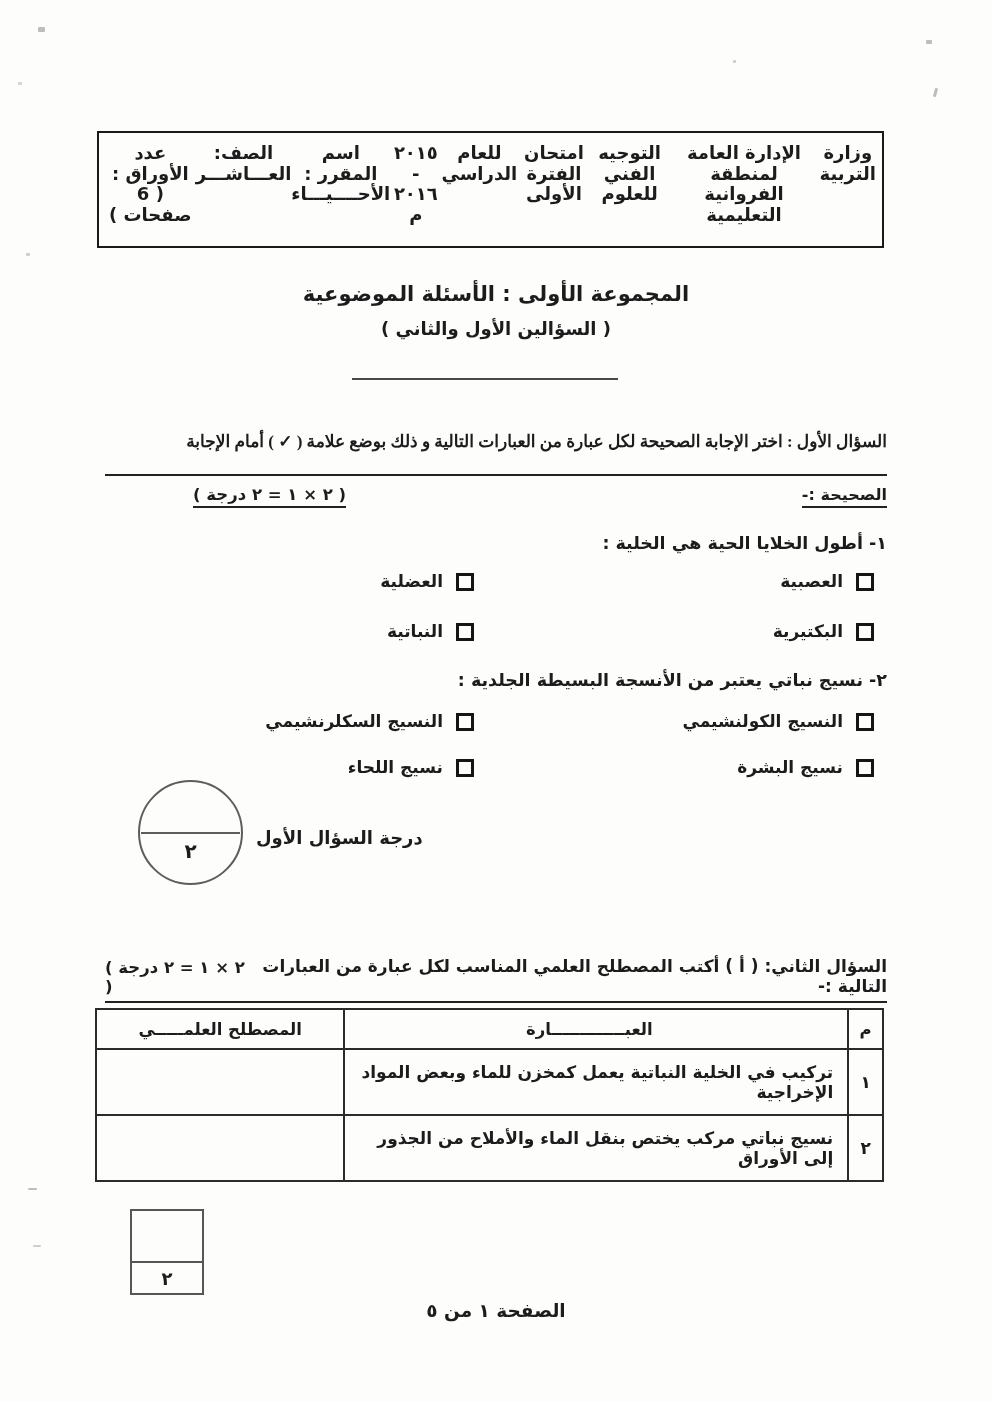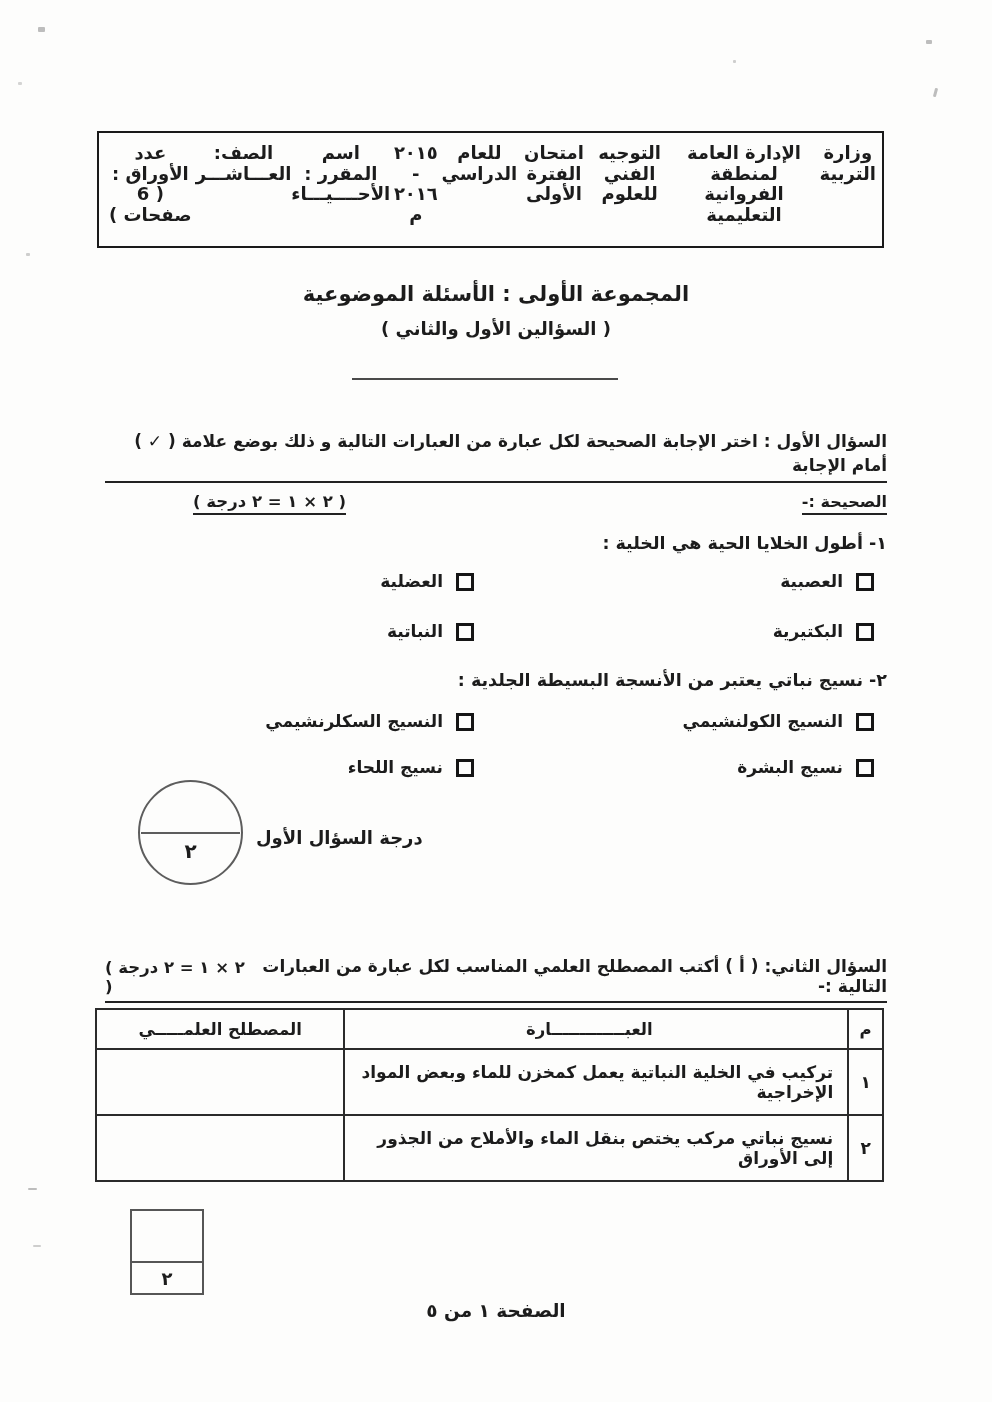--- a/index.html
+++ b/index.html
@@ -27,22 +27,22 @@
 
   
   .title-block { position:absolute; top:282px; left:0; right:0; text-align:center; }
   .title-main { font-size:21px; letter-spacing:.2px; }
   .title-sub  { font-size:18px; margin-top:12px; }
   .title-rule { position:absolute; top:378px; left:352px; width:266px; height:0;
     border-top:2px solid #4a4a4a; }
 
   
   .q1-heading { position:absolute; top:430px; right:105px; left:105px; }
-  .q1-line1 { font-size:17px; text-align:right; padding-bottom:3px;
-    border-bottom:2px solid #222; line-height:1.4; }
+  .q1-line1 { font-size:17px; text-align:right; padding-bottom:20px;
+    border-bottom:2px solid #222; line-height:1.4;font-family:Liberation Serif, serif; }
   .q1-line2 { margin-top:9px; display:flex; justify-content:space-between;
     align-items:flex-start; padding-left:88px; }
   .u { border-bottom:2px solid #222; padding-bottom:2px; }
   .marks { font-size:16.5px; direction:ltr; unicode-bidi:isolate; }
   .q1-line2 .right-part { font-size:16px; }
 
   
   .q-text { position:absolute; right:105px; font-size:17.5px; }
   .q1-item1-text { top:533px; }
   .q1-item2-text { top:670px; }

